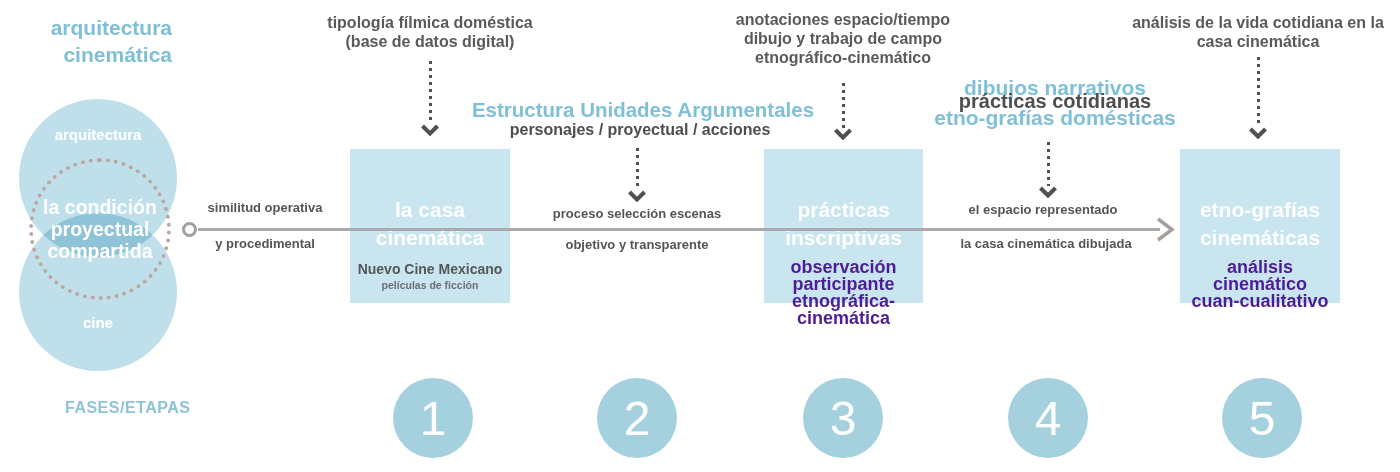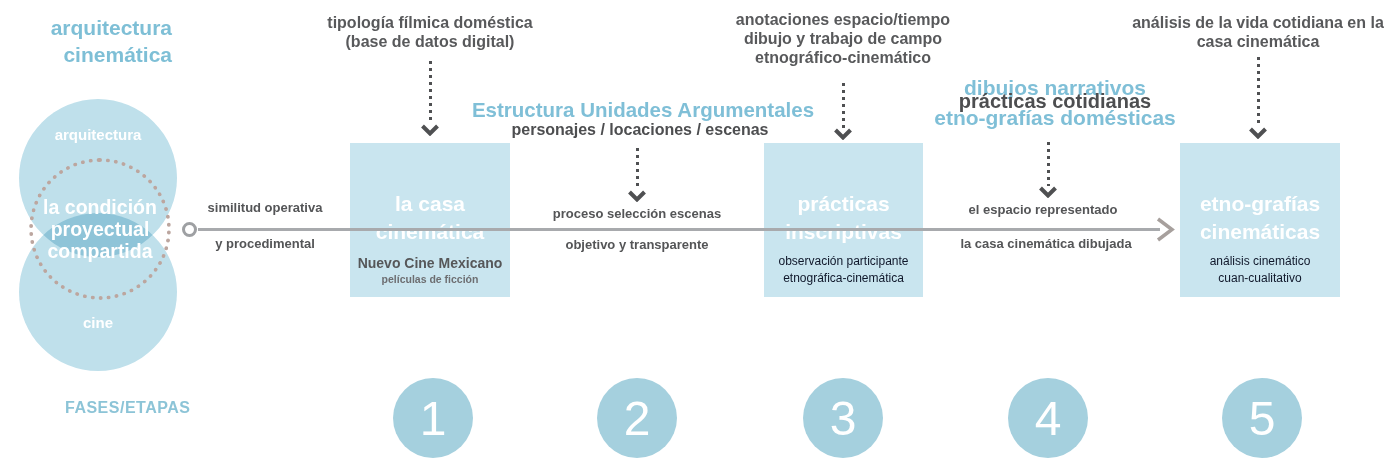--- a/index.html
+++ b/index.html
@@ -23,30 +23,30 @@
   .venn-center-text{left:15px;top:196px;width:170px;text-align:center;color:#ffffff;font-weight:bold;
     font-size:19.5px;line-height:22px;z-index:4;}
 
   
   .start-ring{left:182px;top:222px;width:9px;height:9px;border:3.5px solid #9ea0a3;border-radius:50%;
     background:#ffffff;z-index:3;}
   .main-line{left:198px;top:228px;width:962px;height:3px;background:#a8aaad;z-index:2;}
   .main-arrowhead{left:1154px;top:216px;z-index:2;}
 
   
-  .stage-box{top:143px;width:160px;height:154px;background:#c9e5ef;z-index:1;text-align:center;}
+  .stage-box{top:149px;width:160px;height:154px;background:#c9e5ef;z-index:1;text-align:center;}
   .box-1{left:350px;}
   .box-2{left:764px;width:159px;}
   .box-3{left:1180px;}
   .box-title{position:absolute;top:47px;left:0;width:100%;color:#ffffff;font-weight:bold;
     font-size:21px;line-height:28px;}
   .box-sub1{position:absolute;top:112px;left:0;width:100%;color:#565759;font-weight:bold;font-size:14px;}
   .box-sub2{position:absolute;top:130px;left:0;width:100%;color:#6d6e71;font-weight:bold;font-size:10.5px;}
-  .box-sub-pair1{position:absolute;top:110px;left:0;width:100%;color:#0f172a;font-weight:normal;
-    font-size:12px;line-height:17px;}
+  .box-sub-pair1{position:absolute;top:110px;left:0;width:100%;color:#4c1d95;font-weight:bold;
+    font-size:18px;line-height:17px;}
 
   
   .anno{text-align:center;color:#58595b;font-weight:bold;font-size:16px;line-height:19px;z-index:4;}
   .anno-c1{left:430px;top:13px;width:260px;}
   .anno-c3{left:843px;top:10px;width:280px;}
   .anno-c5{left:1258px;top:13px;width:300px;}
   .heading-blue{left:643px;top:98px;width:420px;text-align:center;font-size:20.5px;font-weight:bold;
     color:#7fbfd7;z-index:4;}
   .heading-sub{left:640px;top:121px;width:360px;text-align:center;font-size:16px;font-weight:bold;
     color:#4d4e50;z-index:4;}
@@ -135,21 +135,21 @@
       <div>cuan-cualitativo</div>
     </div>
   </div>
 
   <div class="abs cx anno anno-c1">
     <div>tipología fílmica doméstica</div>
     <div>(base de datos digital)</div>
   </div>
 
   <div class="abs cx heading-blue">Estructura Unidades Argumentales</div>
-  <div class="abs cx heading-sub">personajes / locaciones / escenas</div>
+  <div class="abs cx heading-sub">personajes / proyectual / acciones</div>
 
   <div class="abs cx anno anno-c3">
     <div>anotaciones espacio/tiempo</div>
     <div>dibujo y trabajo de campo</div>
     <div>etnográfico-cinemático</div>
   </div>
 
   <div class="abs cx p4-stack">
     <div class="p4-blue1">dibujos narrativos</div>
     <div class="p4-gray">prácticas cotidianas</div>

